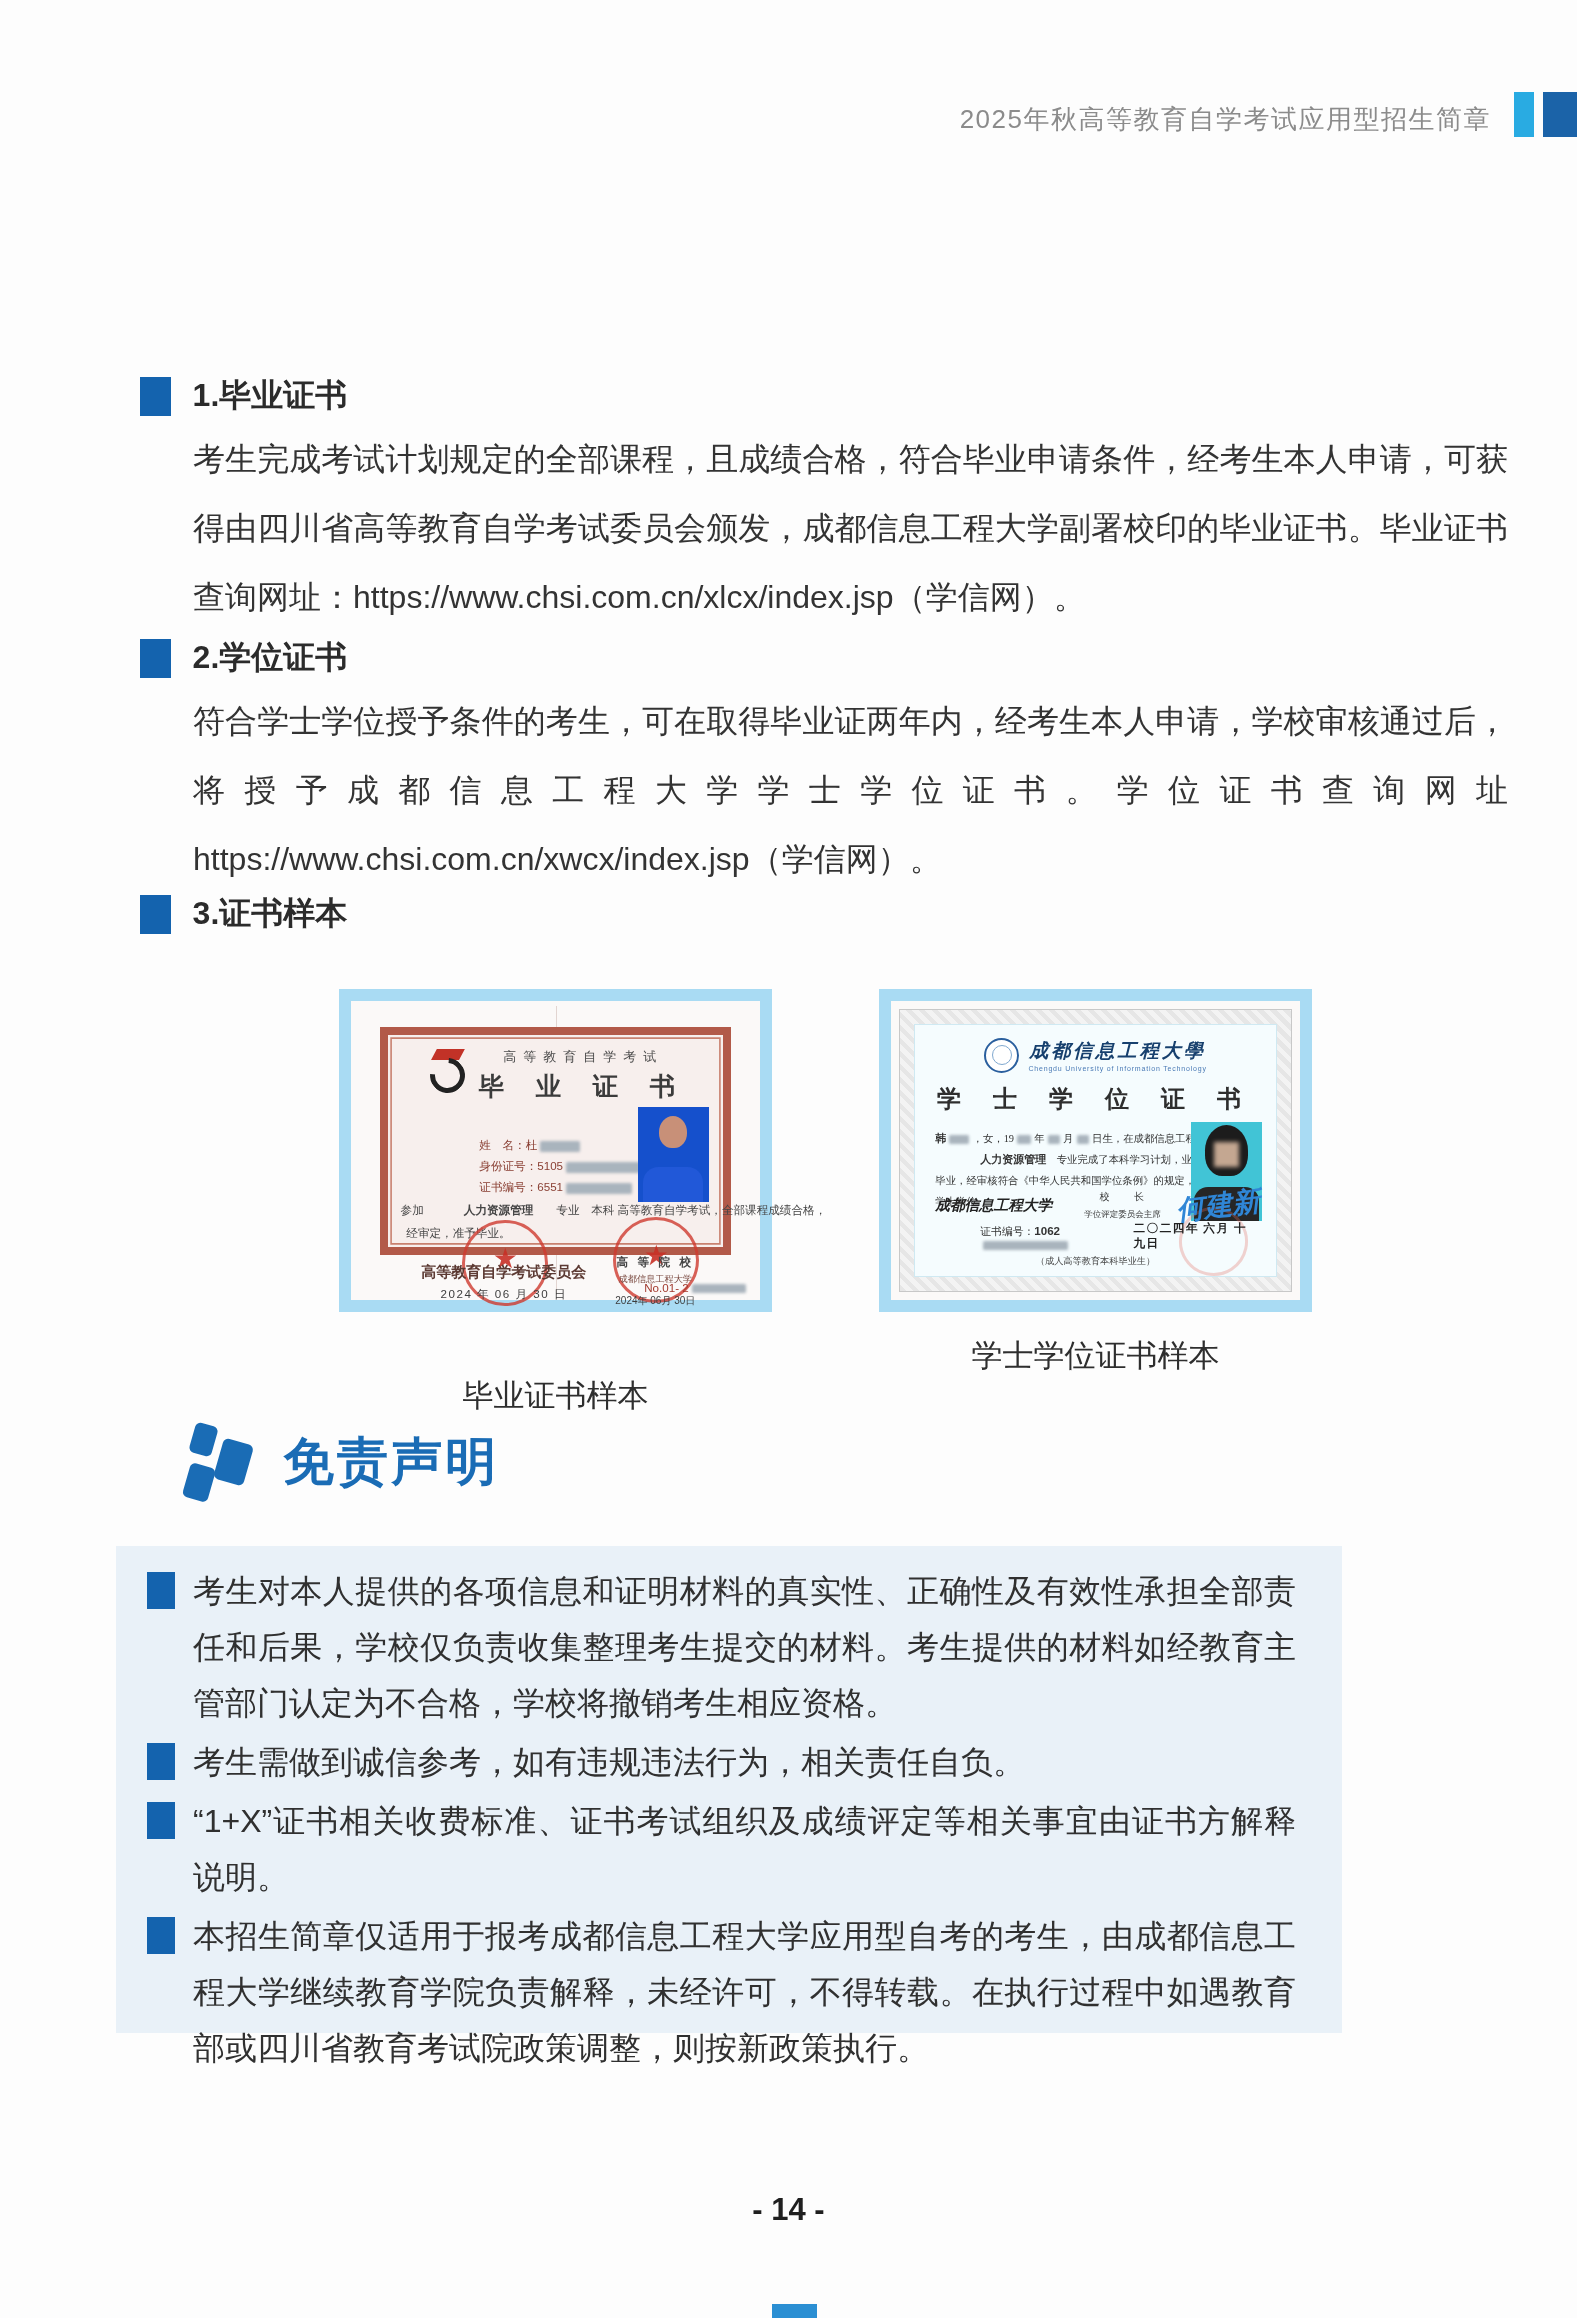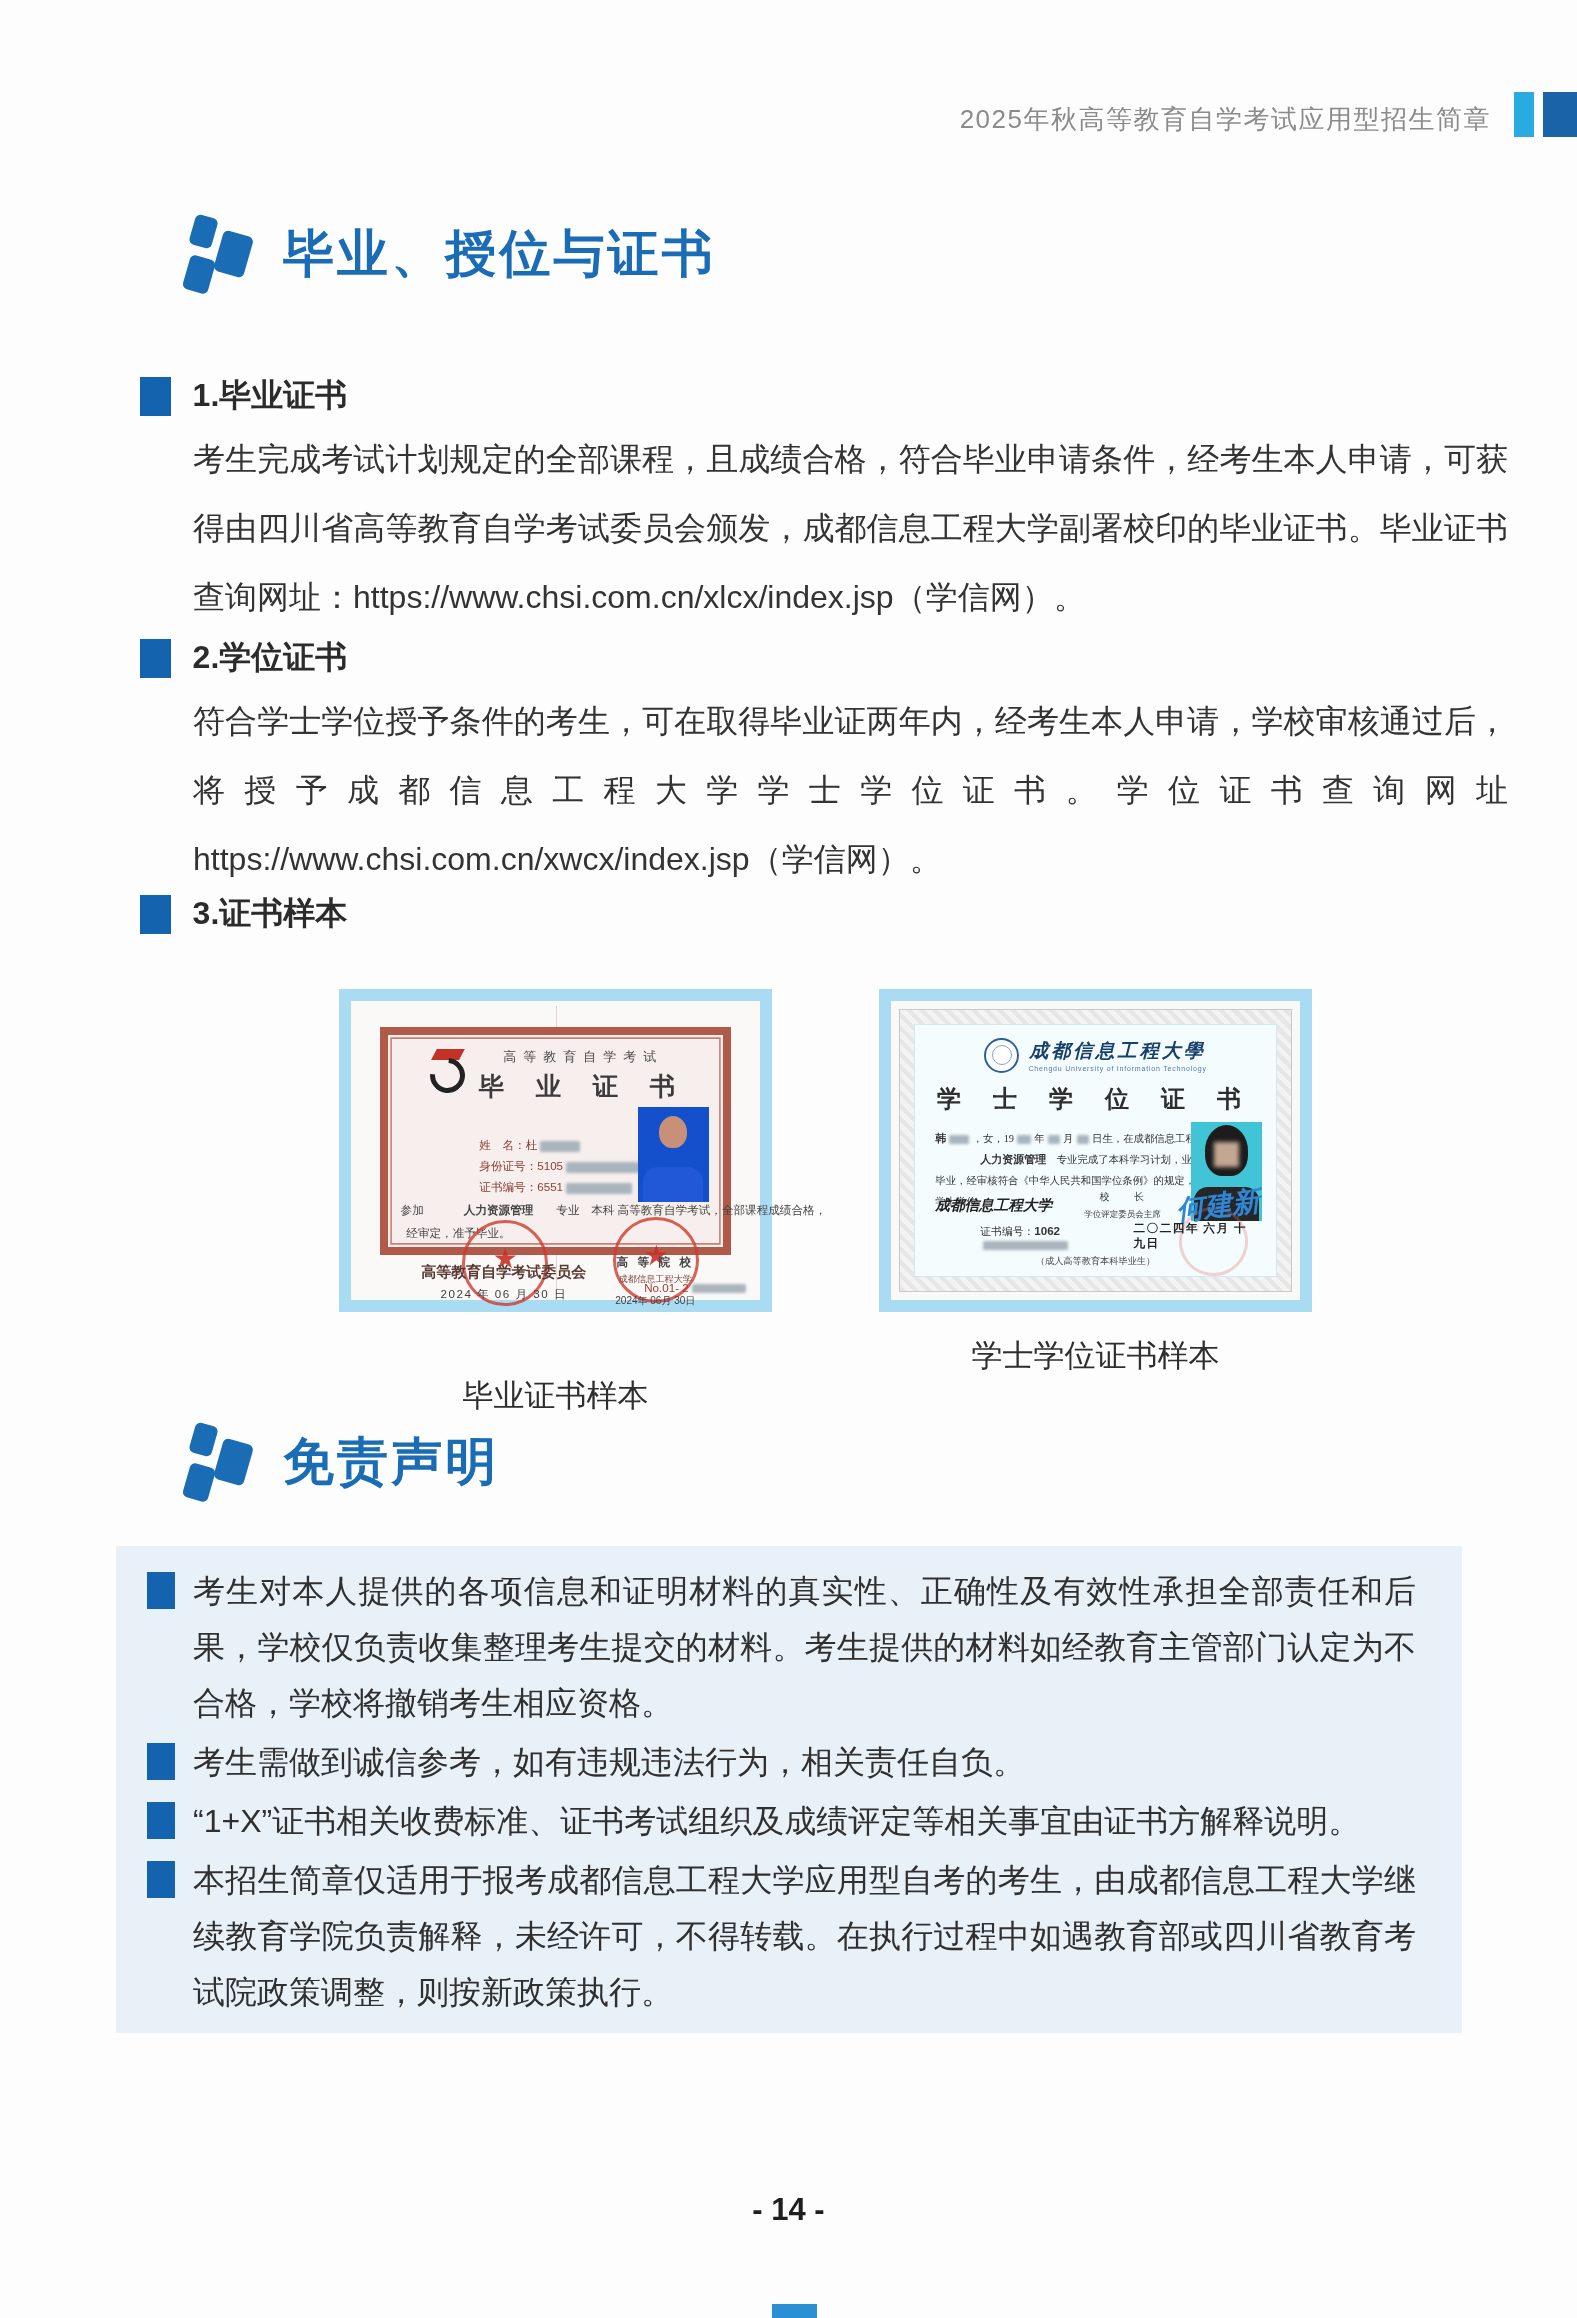--- a/index.html
+++ b/index.html
@@ -106,48 +106,40 @@
   .deg-committee{font-size:8.5px;color:#333;margin-top:4.6px;}
   .deg-signature{font-family:"Liberation Serif",serif;font-style:italic;font-weight:bold;font-size:28px;
                  color:#2f86d6;transform:rotate(-7deg);margin-left:3.1px;}
   .deg-bottom-row{position:absolute;left:17px;right:17px;bottom:25px;display:flex;justify-content:space-between;align-items:flex-end;margin-left:48px;}
   .deg-serial{font-size:10.8px;color:#333;}
   .deg-serial b{font-size:11.6px;}
   .deg-date{font-family:"Liberation Serif",serif;font-weight:bold;font-size:11.6px;color:#222;letter-spacing:1.5px;}
   .deg-note{position:absolute;left:0;right:0;bottom:7.7px;text-align:center;font-size:9.2px;color:#444;}
 
   
-  .disc-box{position:absolute;left:116px;top:1546px;width:1346px;height:487px;background:#e9f1f8;
+  .disc-box{position:absolute;left:116px;top:1546px;width:1226px;height:487px;background:#e9f1f8;
             box-sizing:border-box;padding:17px 46px 0 31px;}
   .bullet{position:relative;padding-left:46px;margin-bottom:3.1px;}
   .bullet .marker{position:absolute;left:0;top:9.2px;width:28px;height:37px;background:#1463ae;}
   .bullet p{margin:0;font-size:32px;line-height:56px;color:#303030;text-align:justify;}
 
   
   .footer{position:absolute;top:2192px;left:0;width:100%;text-align:center;font-size:31px;
           font-weight:bold;color:#1f1f1f;}
   .bottom-tab{position:absolute;left:772px;top:2304px;width:45px;height:14.6px;background:#2b8fd3;}
 </style>
 </head>
 <body>
 
 <div class="page">
 
   <span class="header-title">2025年秋高等教育自学考试应用型招生简章</span>
   <span class="bar bar-cyan"></span>
   <span class="bar bar-dark"></span>
 
-  <div class="sec-title" style="top:214px;">
-    <span class="sec-icon">
-        <i></i>
-        <i></i>
-        <i></i>
-      </span>
-    <h1>毕业、授位与证书</h1>
-  </div>
 
   <div class="subhead" style="top:374px;">
     <span class="sq"></span>
     <span class="subhead-text">1.毕业证书</span>
   </div>
   <p class="para" style="top:425px;">考生完成考试计划规定的全部课程，且成绩合格，符合毕业申请条件，经考生本人申请，可获得由四川省高等教育自学考试委员会颁发，成都信息工程大学副署校印的毕业证书。毕业证书查询网址：https://www.chsi.com.cn/xlcx/index.jsp（学信网）。</p>
 
   <div class="subhead" style="top:636px;">
     <span class="sq"></span>
     <span class="subhead-text">2.学位证书</span>

